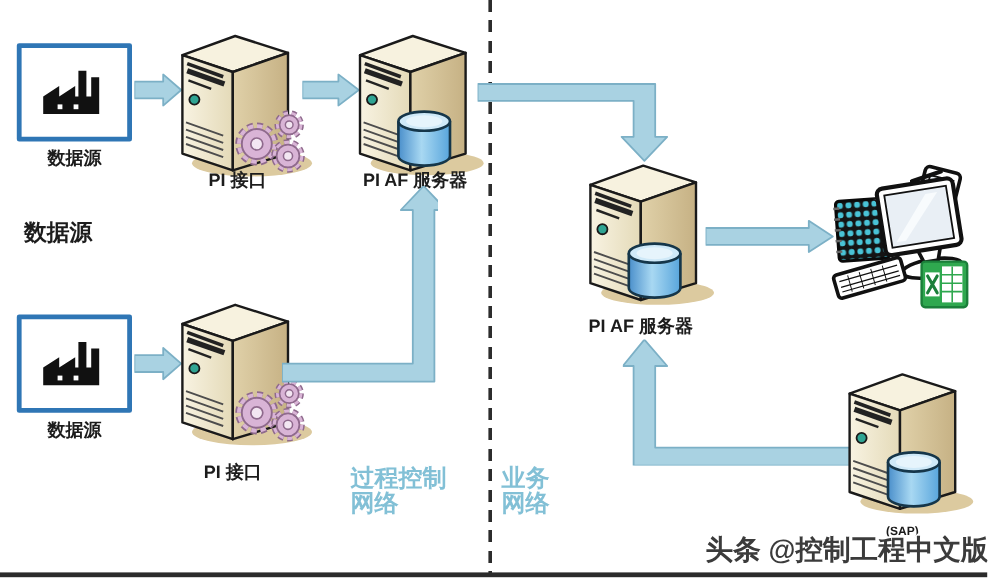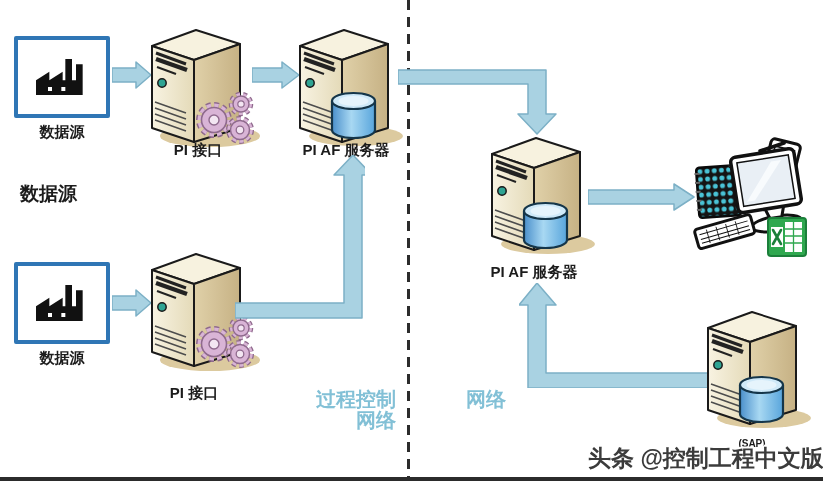--- a/index.html
+++ b/index.html
@@ -3,21 +3,21 @@
 <meta charset="utf-8">
 <style>
   html,body{margin:0;padding:0;background:#fff;}
   .canvas{
     position:relative;width:823px;height:483px;background:#ffffff;overflow:hidden;
     font-family:"Liberation Sans","DejaVu Sans",sans-serif;color:#1a1a1a;
   }
   .abs{position:absolute;}
   .node-label{font-size:15px;font-weight:600;color:#1c1c1c;text-align:center;white-space:nowrap;}
   .heading{font-size:19px;font-weight:700;color:#1c1c1c;}
-  .zone-label{font-size:20px;font-weight:700;color:#82c0d6;text-align:right;line-height:21px;}
+  .zone-label{font-size:20px;font-weight:700;color:#82c0d6;text-align:left;line-height:21px;}
   .zone-label span{display:block;}
   .sap-label{font-size:14px;font-weight:600;text-align:center;line-height:16px;z-index:5;}
   .sap-label .l2{font-size:10px;font-weight:600;}
   .ds-box{
     box-sizing:border-box;width:96px;height:82px;background:#fff;
     border:4px solid #2f76b5;border-radius:2px;
     display:flex;align-items:center;justify-content:center;
   }
   .divider{
     width:3px;
@@ -89,20 +89,21 @@
   </svg>
 
   <div class="abs divider" style="left:407px;top:0;height:478px"></div>
   <div class="abs bottom-rule"></div>
 
   <div class="abs zone-label" style="left:292px;top:389px;width:104px">
     <span>过程控制</span>
     <span>网络</span>
   </div>
   <div class="abs zone-label" style="left:418px;top:389px;width:88px">
+    <span>业务</span>
     <span>网络</span>
   </div>
 
   <div class="abs ds-box" style="left:14px;top:36px">
     <svg width="60" height="46" viewBox="0 0 90 66">
       <path d="M6,60 V38 L26,25 V38 L46,25 V38 H50 V6 H60 V38 H66 V14 H76 V60 Z" fill="#111"></path>
       <rect x="24" y="48" width="6" height="6" fill="#fff"></rect>
       <rect x="44" y="48" width="6" height="6" fill="#fff"></rect>
     </svg>
   </div>

